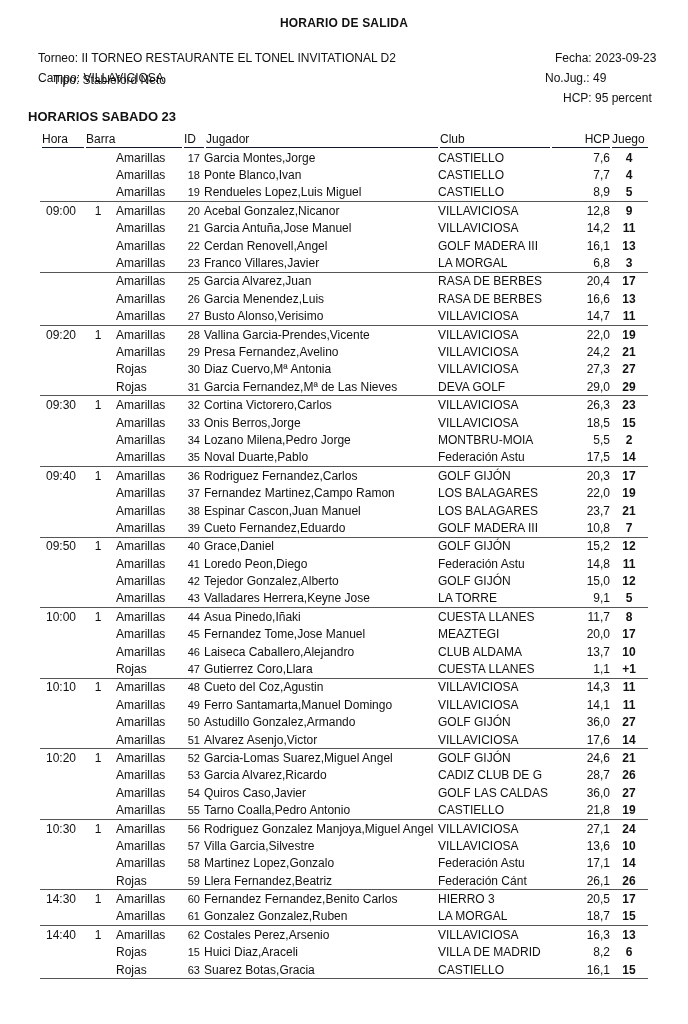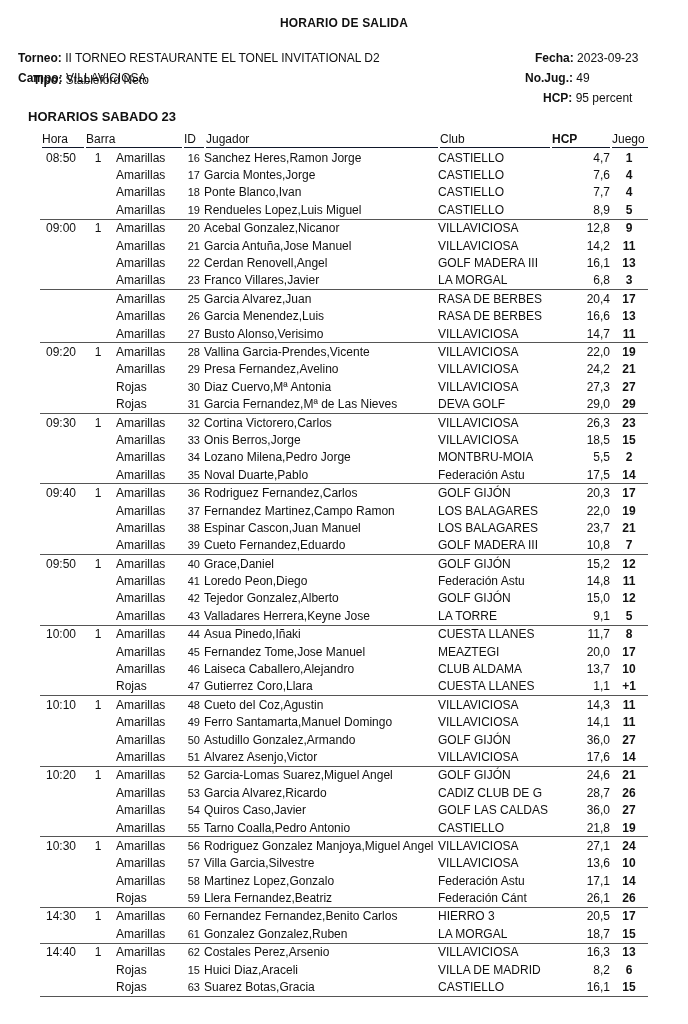--- a/index.html
+++ b/index.html
@@ -1,21 +1,21 @@
 <!DOCTYPE html>
 <html><head>
 <meta charset="utf-8">
 <style>
   html, body { margin:0; padding:0; background:#ffffff; }
   body { width:688px; height:1024px; position:relative; overflow:hidden;
          font-family:"Liberation Sans", sans-serif; color:#111; }
   .title { position:absolute; top:16px; left:0; width:688px; text-align:center;
            font-weight:bold; font-size:12px; letter-spacing:0.2px; }
   .meta { position:absolute; font-size:12px; white-space:nowrap; }
-  .meta b { font-weight:bold; }
+  .meta b { font-weight:normal;margin-left:20px; }
   .section { position:absolute; top:109px; left:28px; font-weight:bold; font-size:13px; }
   table { position:absolute; top:132px; left:40px; width:608px; border-collapse:collapse;
           font-size:12px; table-layout:fixed; }
   th { font-weight:normal; text-align:left; padding:0 0 1px 2px; height:15px; }
   th span { display:block; border-bottom:1px solid #0f172a; padding-bottom:1px; }
   td { height:17.4px; padding:0; white-space:nowrap; overflow:hidden; vertical-align:middle; }
   tr.grp-end td { border-bottom:1.5px solid #555; }
   .c-hora { width:45px; padding-left:6px; }
   .c-barra { width:28px; text-align:center; }
   .c-tee { width:70px; padding-left:4px; }
@@ -79,39 +79,29 @@
         </th>
       <th>
           <span>ID</span>
         </th>
       <th>
           <span>Jugador</span>
         </th>
       <th>
           <span>Club</span>
         </th>
-      <th style="text-align:left;font-weight:bold;">
+      <th style="text-align:right;">
           <span>HCP</span>
         </th>
       <th>
           <span>Juego</span>
         </th>
     </tr>
   </thead>
   <tbody id="tbody">
-      <tr>
-        <td class="c-hora">08:50</td>
-        <td class="c-barra">1</td>
-        <td class="c-tee">Amarillas</td>
-        <td class="c-id">16</td>
-        <td class="c-name">Sanchez Heres,Ramon Jorge</td>
-        <td class="c-club">CASTIELLO</td>
-        <td class="c-hcp">4,7</td>
-        <td class="c-juego">1</td>
-      </tr>
       <tr>
         <td class="c-hora"></td>
         <td class="c-barra"></td>
         <td class="c-tee">Amarillas</td>
         <td class="c-id">17</td>
         <td class="c-name">Garcia Montes,Jorge</td>
         <td class="c-club">CASTIELLO</td>
         <td class="c-hcp">7,6</td>
         <td class="c-juego">4</td>
       </tr>

